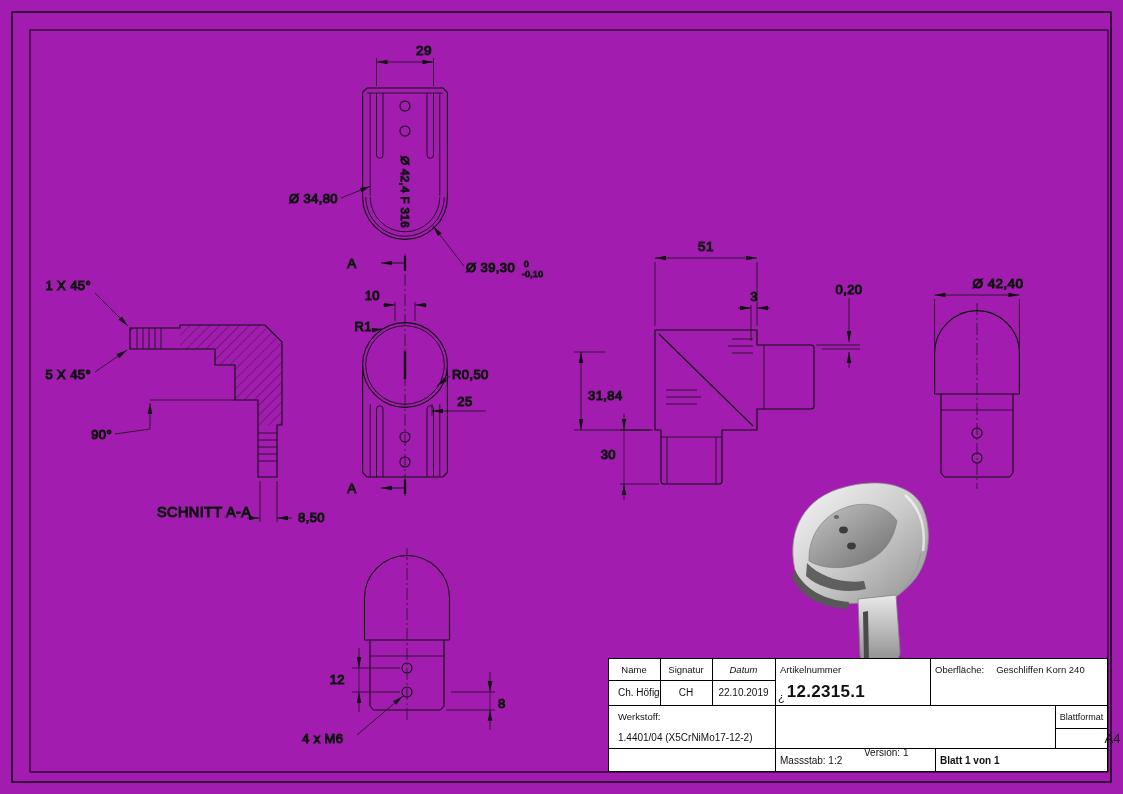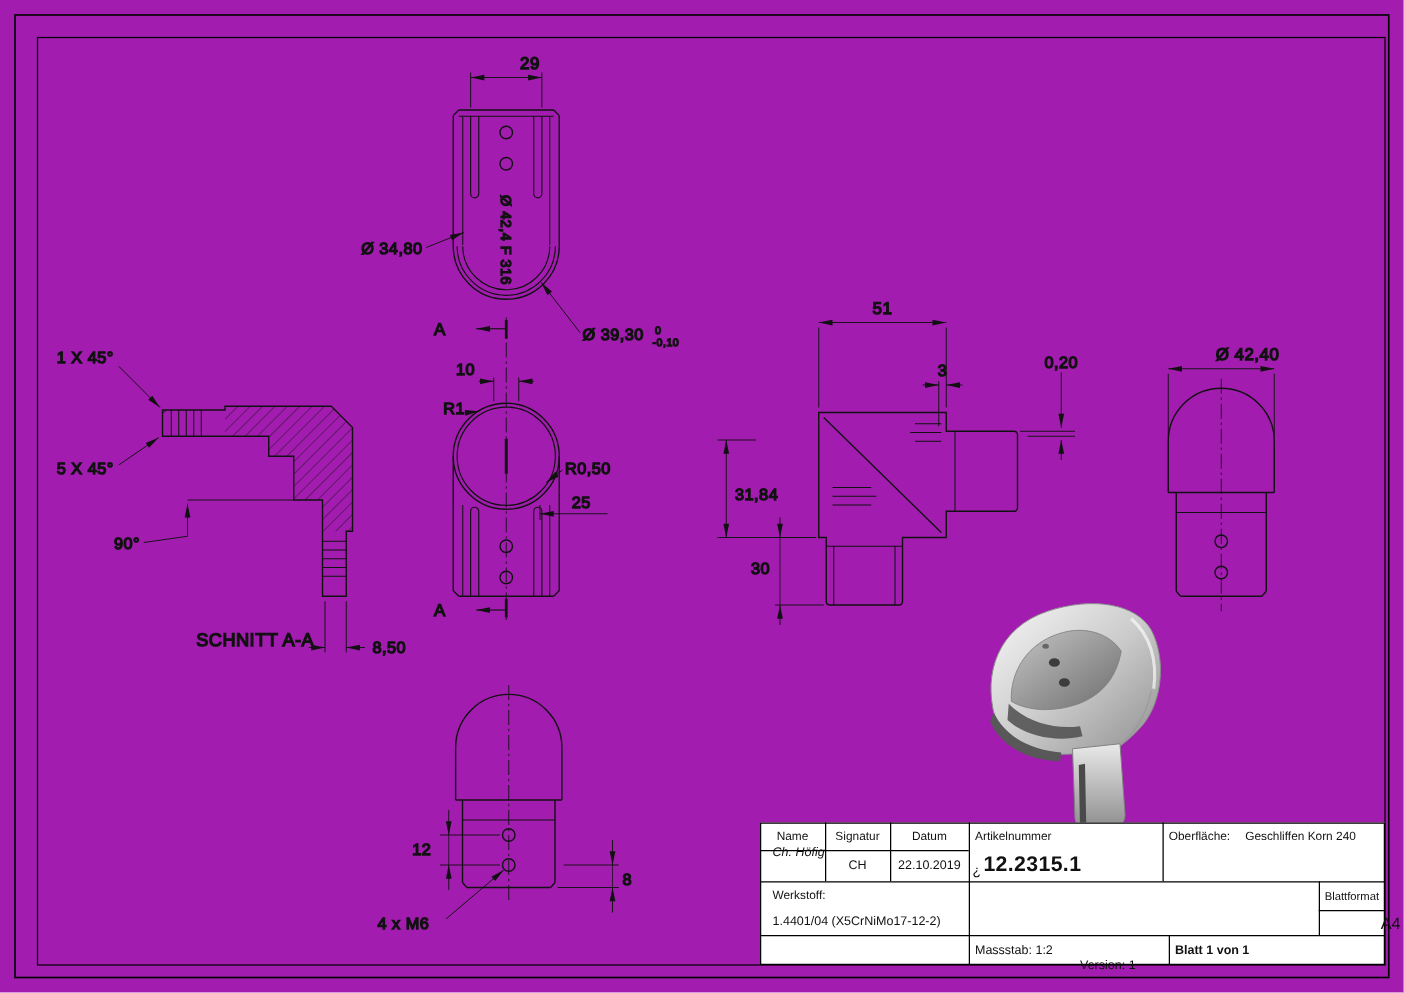--- a/index.html
+++ b/index.html
@@ -295,35 +295,35 @@
   <div class="vl" style="left:322px;top:0;height:47px;"></div>
   <div class="vl" style="left:447px;top:47px;height:43px;"></div>
   <div class="vl" style="left:327px;top:90px;height:24px;"></div>
   <div class="hl" style="top:22px;left:0;width:167px;"></div>
   <div class="hl" style="top:47px;left:0;width:500px;"></div>
   <div class="hl" style="top:70px;left:447px;width:53px;"></div>
   <div class="hl" style="top:90px;left:0;width:500px;"></div>
 
   <div class="cell center small" style="left:0;top:0;width:52px;height:22px;">Name</div>
   <div class="cell center small" style="left:52px;top:0;width:52px;height:22px;">Signatur</div>
-  <div class="cell center small" style="left:104px;top:0;width:63px;height:22px;">Datum</div>
-  <div class="cell" style="left:10px;top:12px;width:56px;height:25px;font-style:italic;">Ch. Höfig</div>
+  <div class="cell center small" style="left:104px;top:0;width:63px;height:22px;font-style:italic;">Datum</div>
+  <div class="cell" style="left:10px;top:22px;width:56px;height:25px;">Ch. Höfig</div>
   <div class="cell center" style="left:52px;top:22px;width:52px;height:25px;">CH</div>
   <div class="cell center" style="left:104px;top:22px;width:63px;height:25px;">22.10.2019</div>
   <div class="cell small" style="left:172px;top:0;width:148px;height:22px;">Artikelnummer</div>
   <div class="cell" style="left:170px;top:20px;width:155px;height:27px;">
     <span class="mark">¿</span>
     <span class="artnr">12.2315.1</span>
   </div>
   <div class="cell small" style="left:327px;top:0;width:173px;height:22px;gap:12px;">
     <span>Oberfläche:</span>
     <span>Geschliffen Korn 240</span>
   </div>
   <div class="cell small" style="left:10px;top:51px;width:150px;height:14px;">Werkstoff:</div>
   <div class="cell" style="left:10px;top:71px;width:220px;height:16px;">1.4401/04 (X5CrNiMo17-12-2)</div>
   <div class="cell center" style="left:447px;top:47px;width:53px;height:23px;font-size:9px;">Blattformat</div>
   <div class="cell center a4" style="left:447px;top:70px;width:53px;height:20px;">A4</div>
   <div class="cell" style="left:172px;top:90px;width:80px;height:24px;">Massstab: 1:2</div>
-  <div class="cell" style="left:256px;top:102px;width:70px;height:24px;">Version: 1</div>
+  <div class="cell" style="left:256px;top:82px;width:70px;height:24px;">Version: 1</div>
   <div class="cell" style="left:332px;top:90px;width:110px;height:24px;font-weight:bold;">Blatt 1 von 1</div>
 </div>
 
 </div>
 
 </body></html>

